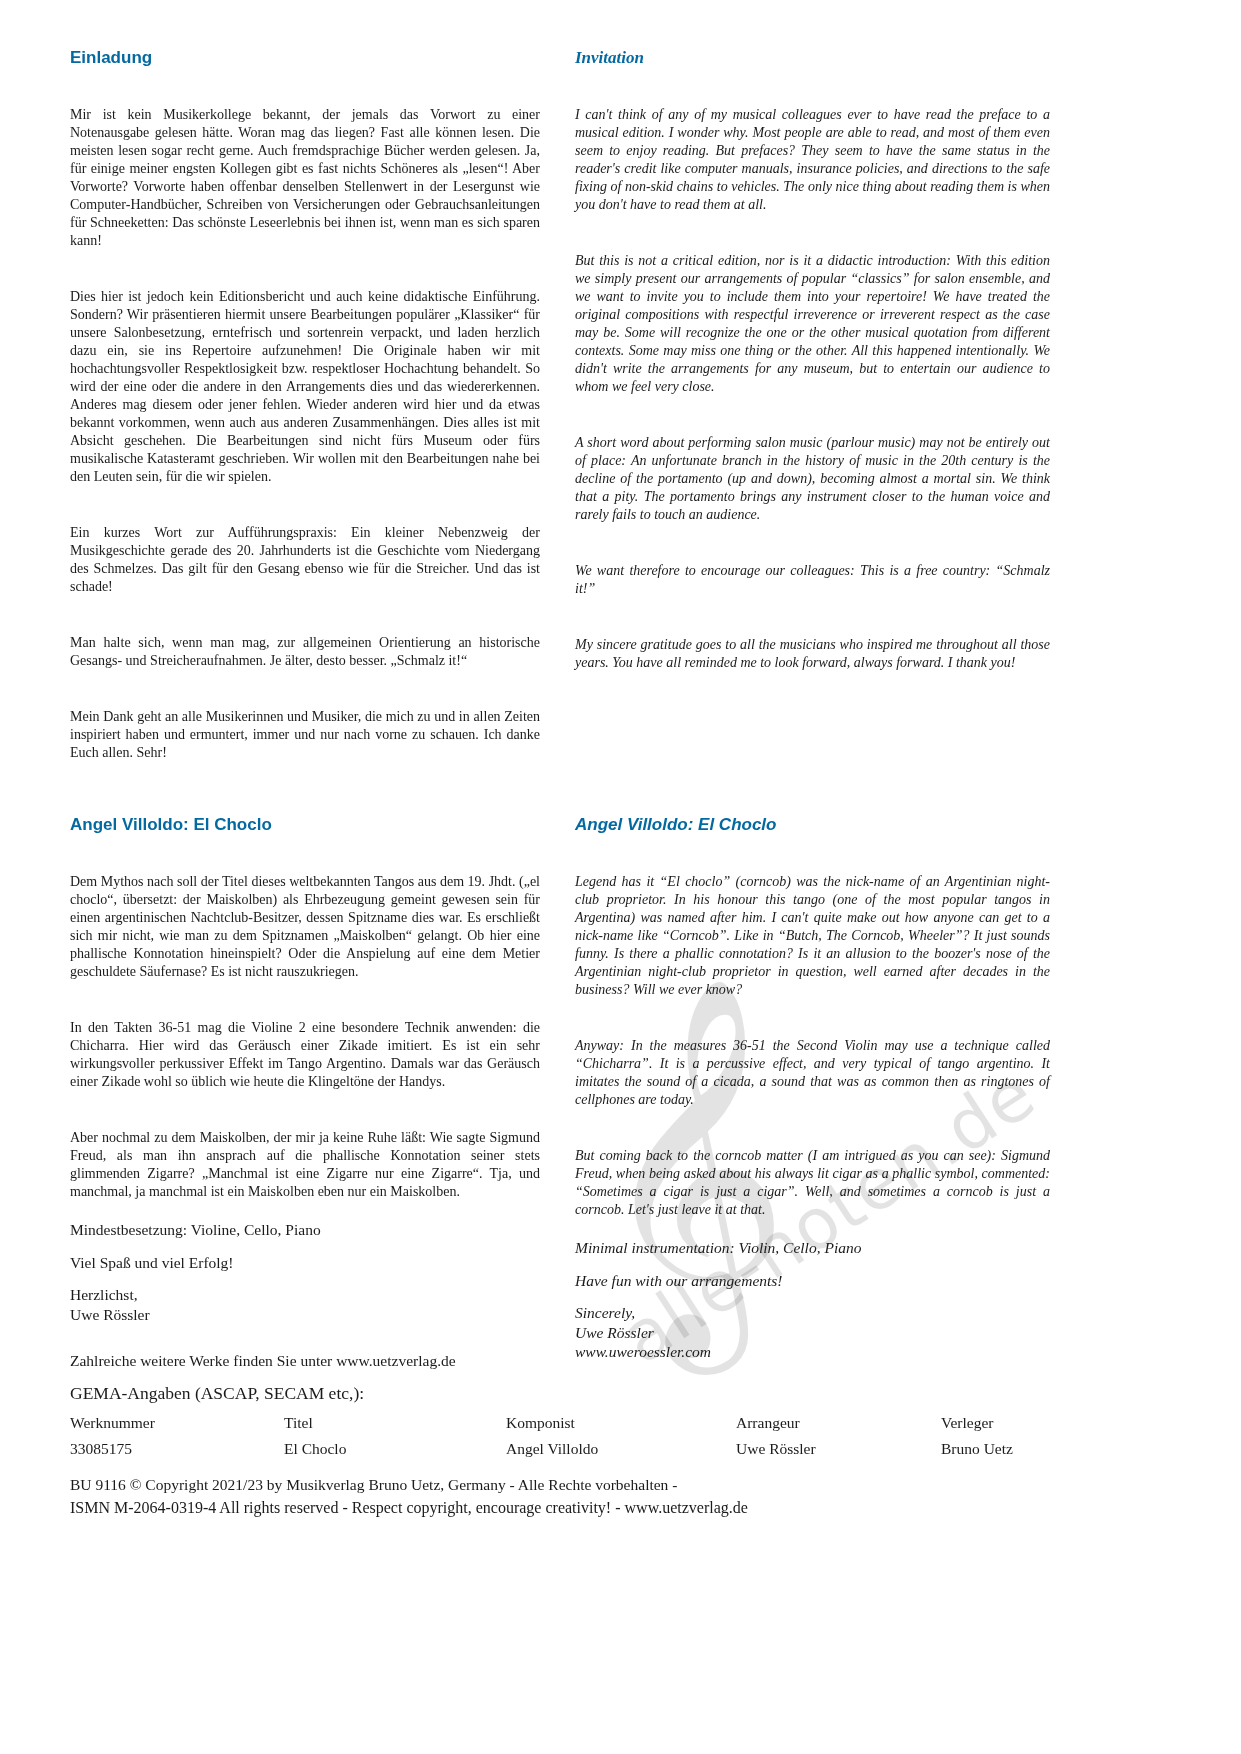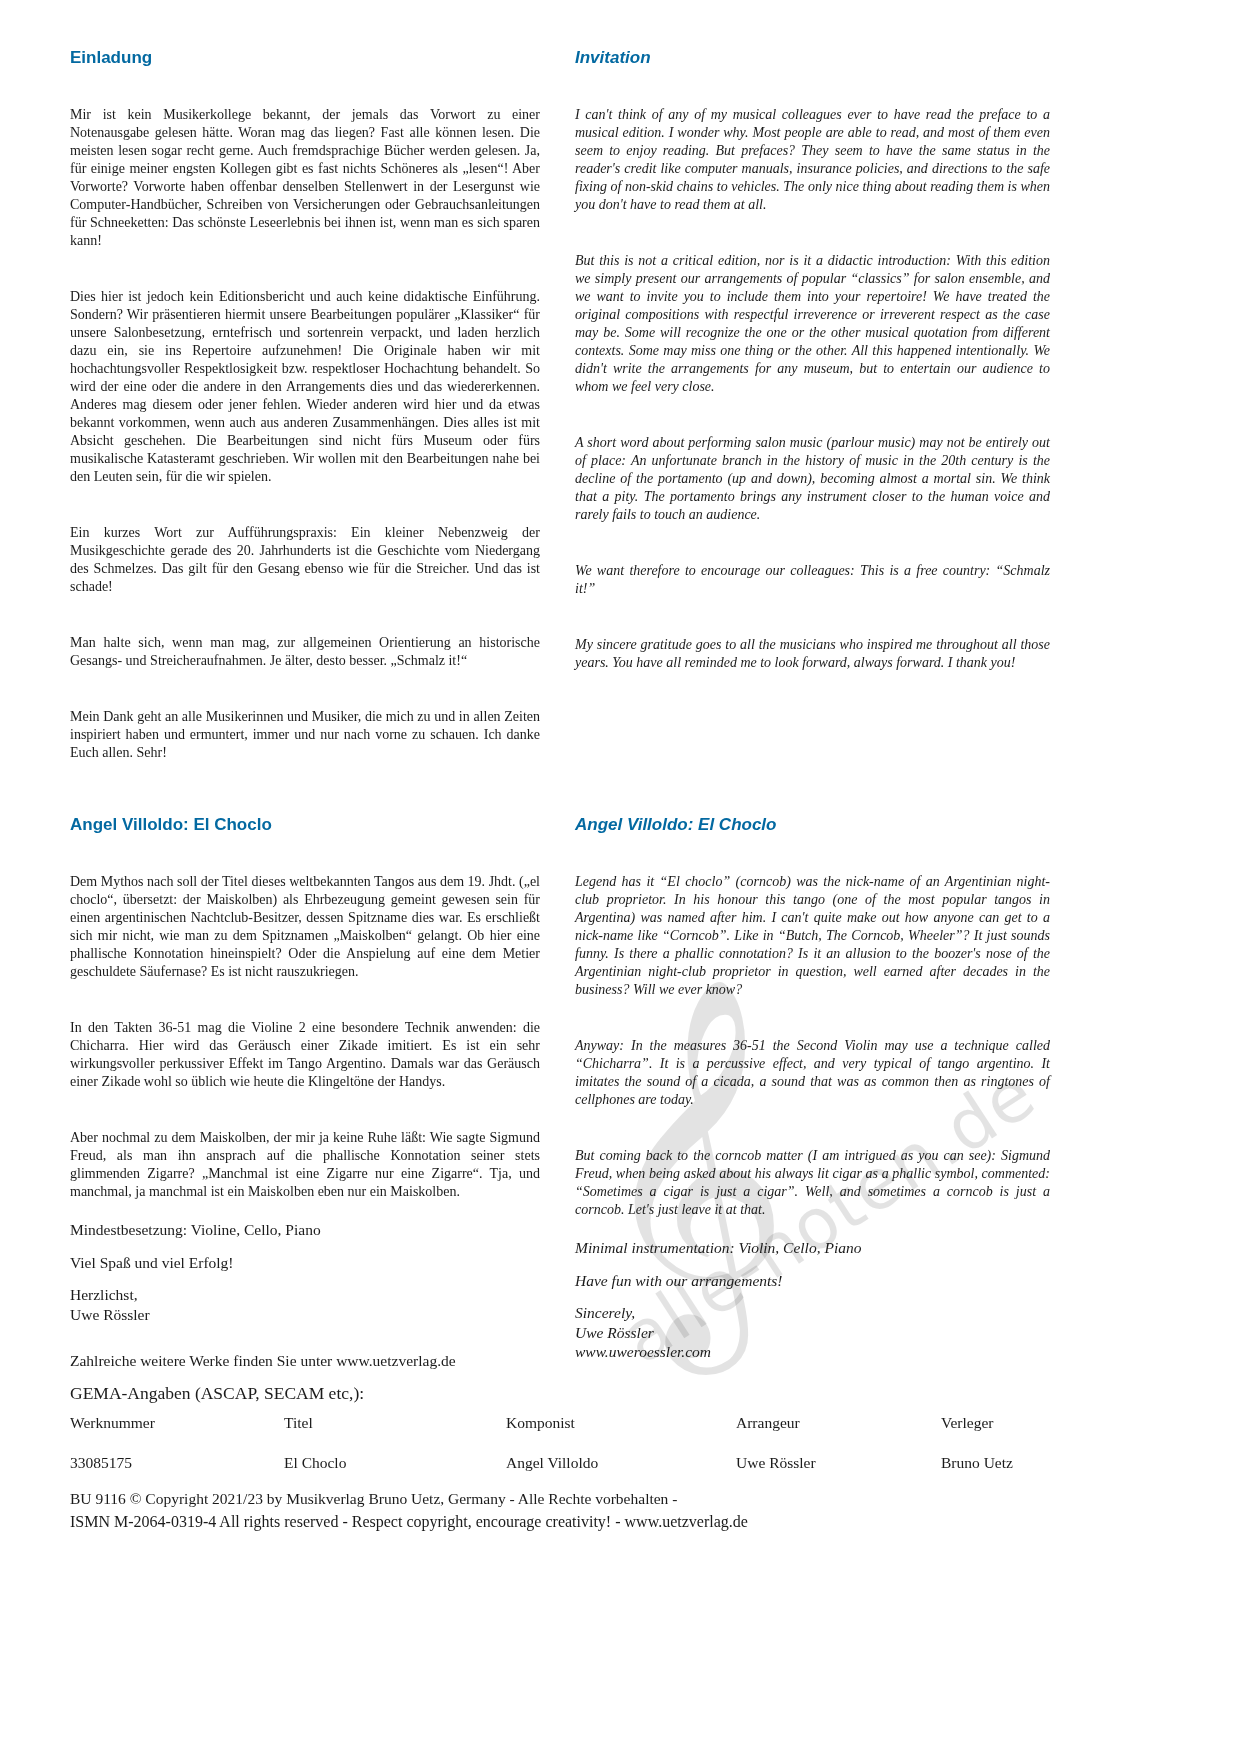--- a/index.html
+++ b/index.html
@@ -48,21 +48,21 @@
     column-gap: 35px;
     row-gap: 34px;
   }
   .heading {
     font-family: "Liberation Sans", sans-serif;
     font-weight: bold;
     font-size: 17px;
     margin-bottom: 20px;
     color: #0369a1;
   }
-  .heading.italic { font-style: italic; }
+  .heading.italic { font-style: italic; font-family: Liberation Serif, serif; }
   .para {
     font-size: 14px;
     line-height: 18px;
     text-align: justify;
     margin-bottom: 19px;
     margin-top: 38px;
   }
   .line {
     font-size: 15.5px;
     line-height: 19.6px;
@@ -77,21 +77,21 @@
     top: 1352px;
     width: 980px;
   }
   .footer .center { }
   .more-works { font-size: 15.5px; }
   .gema-heading { font-size: 17.5px; margin-top: 13px; }
   .gema-table {
     display: grid;
     grid-template-columns: 214px 222px 230px 205px 1fr;
     margin-top: 10px;
-    row-gap: 22px;
+    row-gap: 8px;
     font-size: 15.5px;
   }
   .gema-table span { display: block; text-align: left; }
   .copyright-line { font-size: 15.5px; margin-top: 18px; }
   .ismn-line { font-size: 16px; margin-top: 5px; }
 </style>
 </head>
 <body>
 
 <div class="page">

